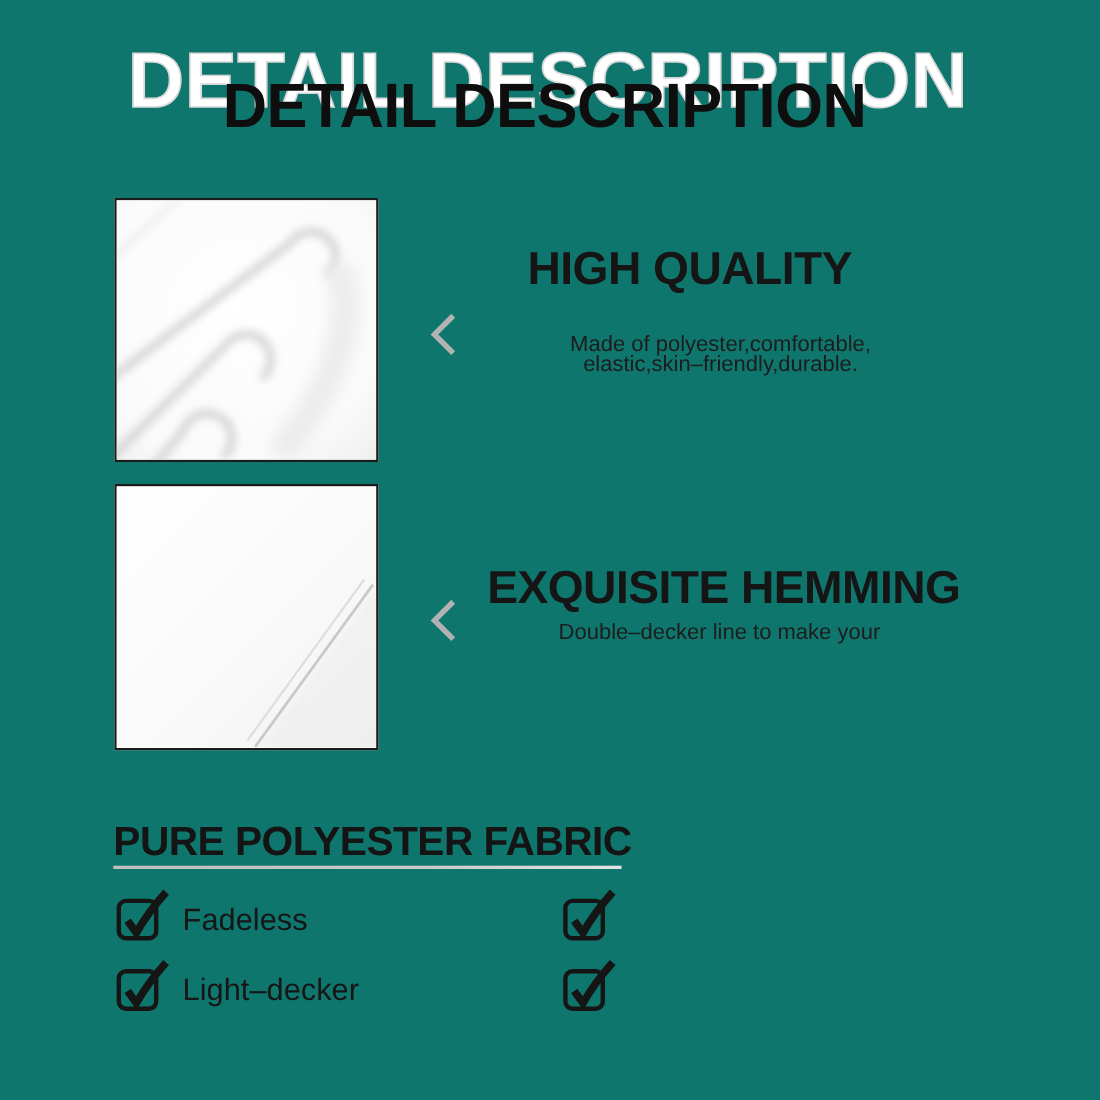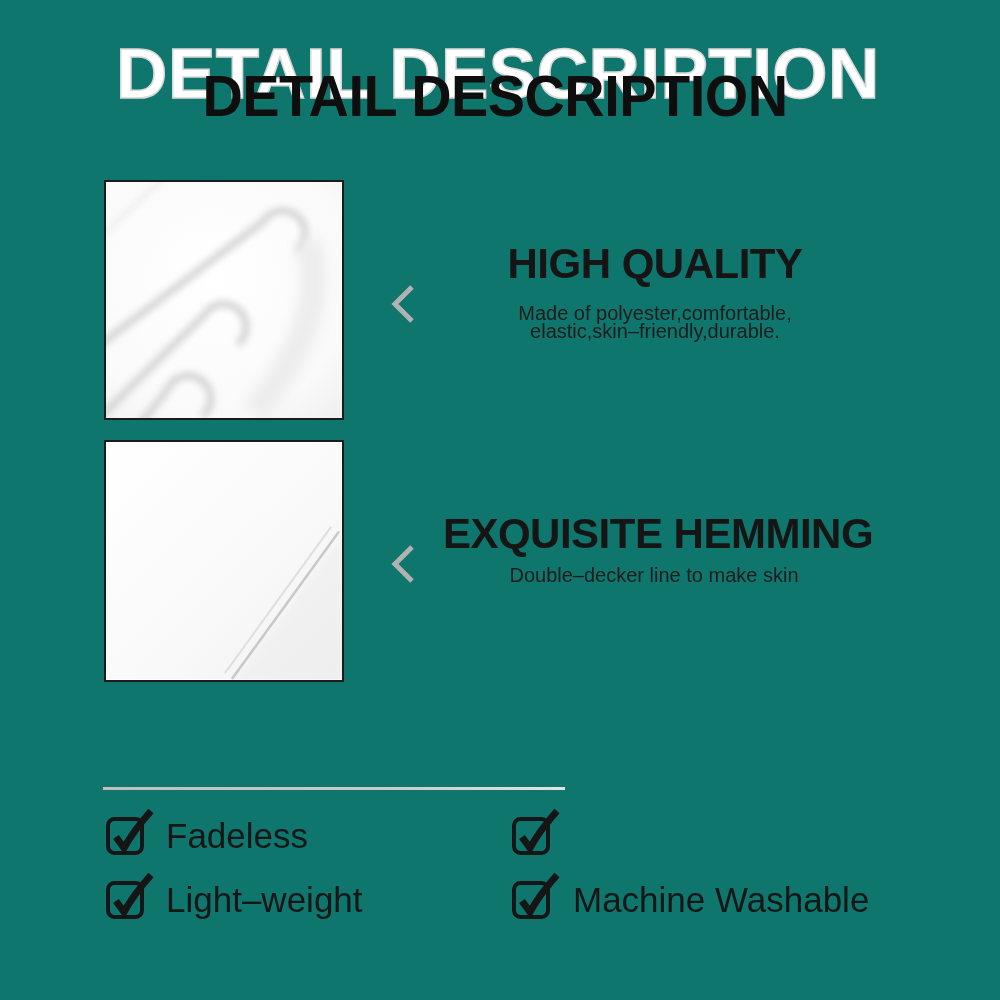--- a/index.html
+++ b/index.html
@@ -31,21 +31,21 @@
 
   
   .chev{width:26px;height:42px;}
   .chev-1{left:390px;top:283px;}
   .chev-2{left:390px;top:543px;}
 
   
   .sec-heading{
     font-size:42px;font-weight:700;line-height:44px;color:#151515;letter-spacing:-0.5px;
   }
-  .sec-h1{left:655px;top:222px;margin-top:20px;}
+  .sec-h1{left:627px;top:222px;}
   .sec-h2{left:658px;top:492px;margin-top:20px;}
   .sec-line{font-size:20px;line-height:34px;color:#1c1c1c;}
   .s1-l1{left:655px;top:296px;}
   .s1-l2{left:655px;top:314px;}
   .s2-l1{left:654px;top:558px;}
   .s2-l2{left:655px;top:592px;}
 
   
   .feat-heading{
     left:103px;top:744px;font-size:37px;font-weight:700;letter-spacing:-0.5px;
@@ -53,21 +53,21 @@
   }
   .feat-underline{
     left:103px;top:787px;width:462px;height:3px;
     background:linear-gradient(to right,#bfbfbf 0%,#c9c9c9 60%,#e3e3e3 100%);
   }
   .cb{width:50px;height:50px;overflow:visible;}
   .cb-0{left:103px;top:806px;}
   .cb-1{left:509px;top:806px;}
   .cb-2{left:103px;top:870px;}
   .cb-3{left:509px;top:870px;}
-  .feat-label{font-size:35px;line-height:32px;color:#161616;white-space:nowrap;}
+  .feat-label{font-size:28px;line-height:32px;color:#161616;white-space:nowrap;}
   .fl-0{left:166px;top:820px;}
   .fl-1{left:573px;top:820px;}
   .fl-2{left:166px;top:884px;}
   .fl-3{left:573px;top:884px;}
 </style>
 </head>
 <body>
 
 <div class="canvas">
 
@@ -125,38 +125,38 @@
       <path d="M 237 90 L 128 240" stroke="#c8c8c8" stroke-width="2.5" fill="none"></path>
       <path d="M 229 85 L 121 234" stroke="#dedede" stroke-width="2" fill="none"></path>
     </svg>
   </div>
 
   <svg class="abs chev chev-2" viewBox="0 0 26 42">
     <polyline points="22,4 5,21 22,38" fill="none" stroke="#b2b2b2" stroke-width="5"></polyline>
   </svg>
 
   <div class="abs centered sec-heading sec-h2">EXQUISITE HEMMING</div>
-  <div class="abs centered sec-line s2-l1">Double–decker line to make skin</div>
+  <div class="abs centered sec-line s2-l1">Double–decker line to make your</div>
 
+  <div class="abs feat-heading">PURE POLYESTER FABRIC</div>
   <div class="abs feat-underline"></div>
 
   <svg class="abs cb cb-0" viewBox="0 0 50 50">
     <rect x="5" y="13" width="34" height="34" rx="6.5" fill="none" stroke="#151515" stroke-width="4"></rect>
     <path d="M 13 31 L 21 42 Q 31 24 48 5" fill="none" stroke="#151515" stroke-width="7" stroke-linejoin="miter"></path>
   </svg>
   <svg class="abs cb cb-1" viewBox="0 0 50 50">
     <rect x="5" y="13" width="34" height="34" rx="6.5" fill="none" stroke="#151515" stroke-width="4"></rect>
     <path d="M 13 31 L 21 42 Q 31 24 48 5" fill="none" stroke="#151515" stroke-width="7" stroke-linejoin="miter"></path>
   </svg>
   <svg class="abs cb cb-2" viewBox="0 0 50 50">
     <rect x="5" y="13" width="34" height="34" rx="6.5" fill="none" stroke="#151515" stroke-width="4"></rect>
     <path d="M 13 31 L 21 42 Q 31 24 48 5" fill="none" stroke="#151515" stroke-width="7" stroke-linejoin="miter"></path>
   </svg>
   <svg class="abs cb cb-3" viewBox="0 0 50 50">
     <rect x="5" y="13" width="34" height="34" rx="6.5" fill="none" stroke="#151515" stroke-width="4"></rect>
     <path d="M 13 31 L 21 42 Q 31 24 48 5" fill="none" stroke="#151515" stroke-width="7" stroke-linejoin="miter"></path>
   </svg>
 
   <div class="abs feat-label fl-0">Fadeless</div>
-  <div class="abs feat-label fl-2">Light–weight</div>
-  <div class="abs feat-label fl-3">Machine Washable</div>
+  <div class="abs feat-label fl-2">Light–decker</div>
 
 </div>
 
 </body></html>

